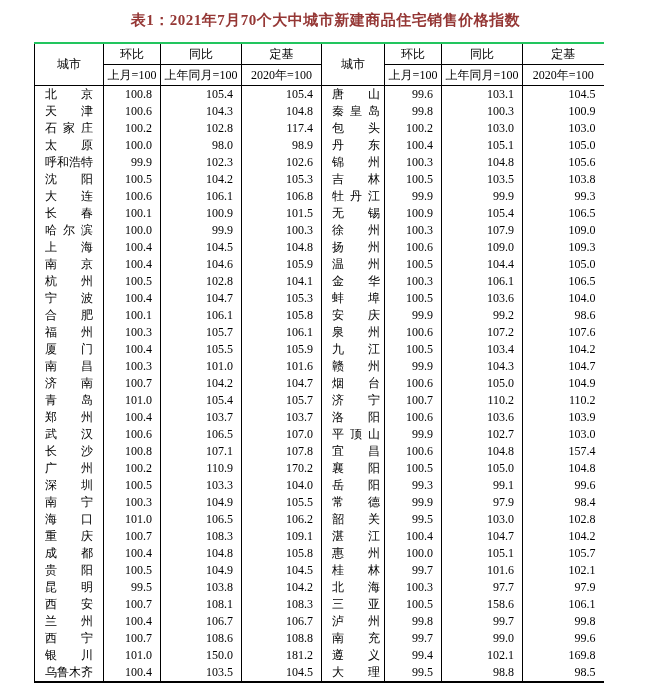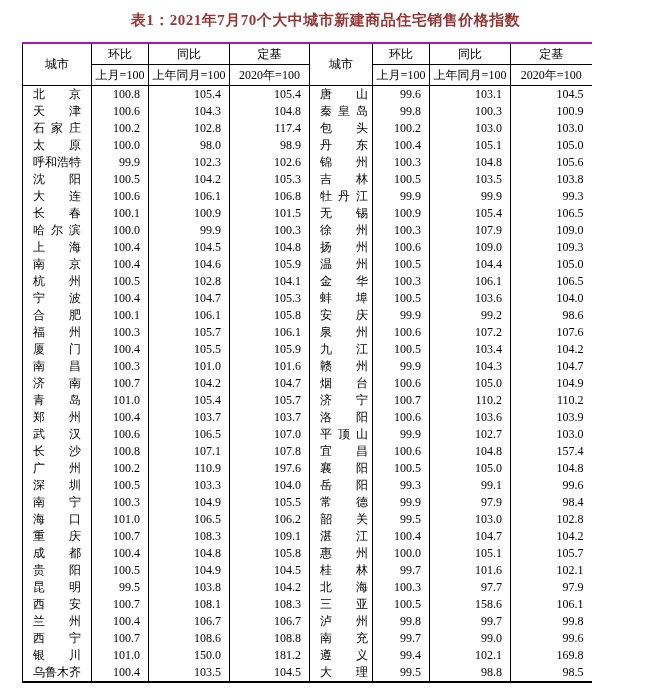--- a/index.html
+++ b/index.html
@@ -22,23 +22,23 @@
     padding-top:11px;
     height:31px;
     text-align:center;
     font-size:15px;
     font-weight:bold;
     letter-spacing:0.5px;
   }
   table.price-table{
     border-collapse:collapse;
     table-layout:fixed;
-    margin-left:22px;
+    margin-left:34px;
     width:569px;
-    border-top:2px solid #a21caf;
+    border-top:2px solid #22c55e;
     border-bottom:2px solid #000;
   }
   table.price-table col.c-city-l{width:69px;}
   table.price-table col.c-mom-l{width:57px;}
   table.price-table col.c-yoy-l{width:81px;}
   table.price-table col.c-fix-l{width:80px;}
   table.price-table col.c-city-r{width:63px;}
   table.price-table col.c-mom-r{width:57px;}
   table.price-table col.c-yoy-r{width:81px;}
   table.price-table col.c-fix-r{width:81px;}
@@ -333,21 +333,21 @@
           <td class="num">107.8</td>
           <td class="city"><span class="cityname">宜昌</span></td>
           <td class="num">100.6</td>
           <td class="num">104.8</td>
           <td class="num">157.4</td>
         </tr>
         <tr>
           <td class="city"><span class="cityname">广州</span></td>
           <td class="num">100.2</td>
           <td class="num">110.9</td>
-          <td class="num">197.6</td>
+          <td class="num">170.2</td>
           <td class="city"><span class="cityname">襄阳</span></td>
           <td class="num">100.5</td>
           <td class="num">105.0</td>
           <td class="num">104.8</td>
         </tr>
         <tr>
           <td class="city"><span class="cityname">深圳</span></td>
           <td class="num">100.5</td>
           <td class="num">103.3</td>
           <td class="num">104.0</td>

